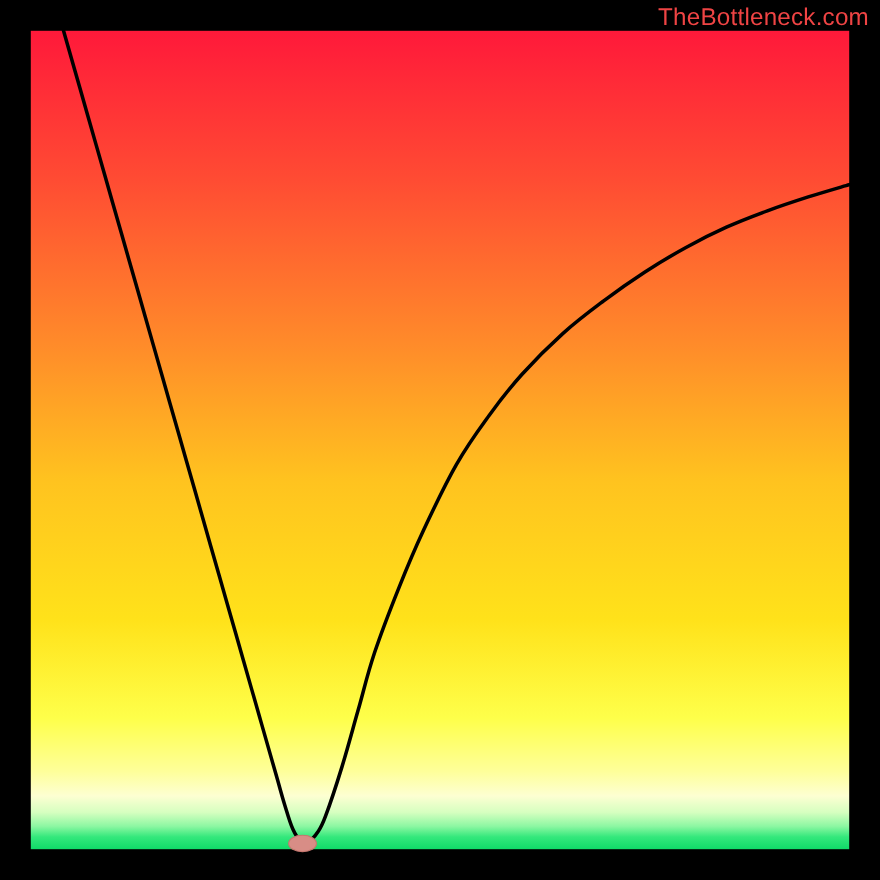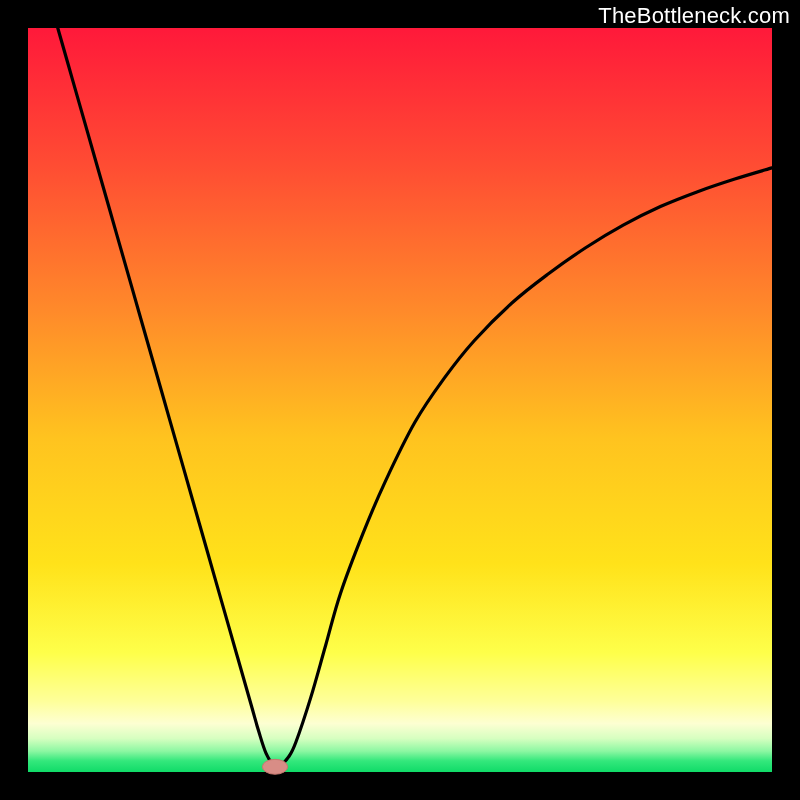--- a/index.html
+++ b/index.html
@@ -1,18 +1,18 @@
 <!DOCTYPE html>
 <html><head>
 <meta charset="utf-8">
 <style>
   html,body{margin:0;padding:0;width:800px;height:800px;overflow:hidden;background:#000;font-family:Arial,Helvetica,sans-serif}
   #wrap{position:relative;width:800px;height:800px}
   svg{position:absolute;left:0;top:0}
-  #watermark{position:absolute;top:3px;right:10px;color:#ffffff;font-size:22px;font-weight:400;letter-spacing:.2px}
+  #watermark{position:absolute;top:3px;right:10px;color:#ef4444;font-size:22px;font-weight:400;letter-spacing:.2px}
 </style>
 </head>
 <body>
 <div id="wrap">
 
 <svg id="svg" width="800" height="800" viewBox="0 0 800 800" preserveAspectRatio="none">
   <defs>
     <linearGradient id="bg-grad" x1="0" y1="0" x2="0" y2="1">
       <stop offset="0" stop-color="#ff193a"></stop>
       <stop offset="0.18" stop-color="#ff4b33"></stop>

